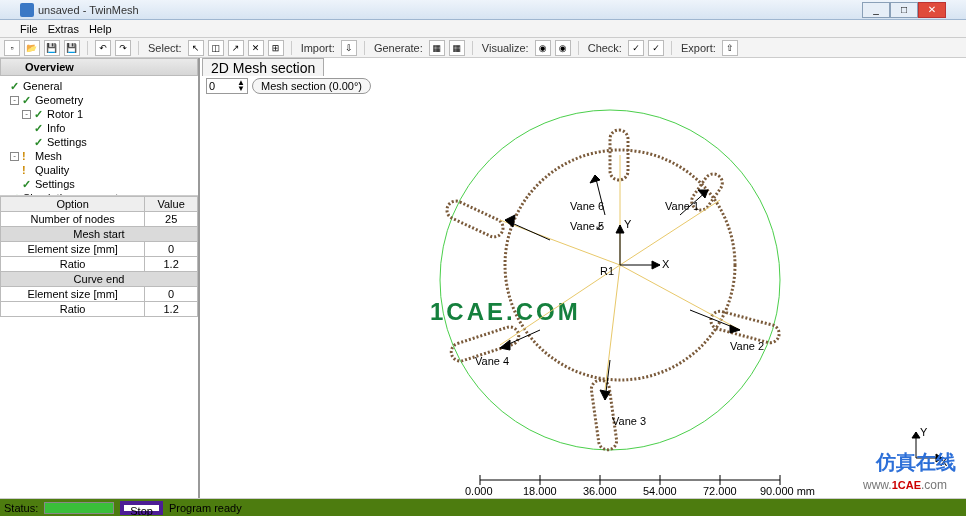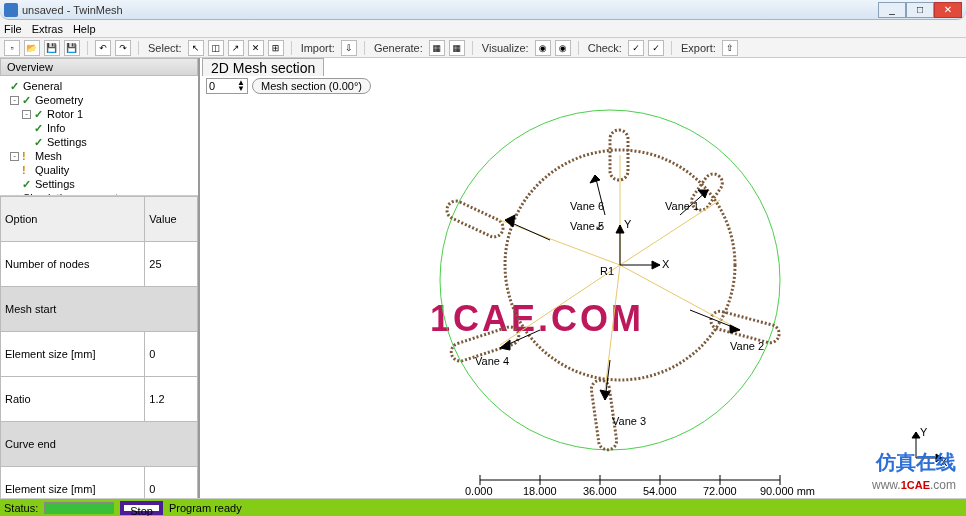--- a/index.html
+++ b/index.html
@@ -1,70 +1,70 @@
 <!DOCTYPE html>
 <html><head>
 <meta charset="utf-8">
 <style>
 * { box-sizing: border-box; margin: 0; padding: 0; font-family: "Segoe UI", Tahoma, sans-serif; font-size: 11px; }
 html, body { width: 966px; height: 516px; overflow: hidden; background: #f0f0f0; }
 
 
-.titlebar { height: 20px; background: linear-gradient(#eef4fb, #d7e4f2); display: flex; align-items: center; padding: 0 4px; border-bottom: 1px solid #9fb6d0; border-radius: 9px; }
+.titlebar { height: 20px; background: linear-gradient(#eef4fb, #d7e4f2); display: flex; align-items: center; padding: 0 20px; border-bottom: 1px solid #9fb6d0; }
 .titlebar .icon { width: 14px; height: 14px; background: #3a78c5; border-radius: 2px; margin-right: 4px; display:inline-block; }
 .titlebar .title { flex: 1; color: #333; }
 .winbtns { display:flex; gap:0; }
 .winbtn { width: 28px; height: 16px; border: 1px solid #8aa0b8; background: #e6eef7; display:flex; align-items:center; justify-content:center; font-size:10px; }
 .winbtn.close { background: #e04b3c; color:#fff; border-color:#b33; }
 
 
-.menubar { height: 18px; background:#f4f4f4; display:flex; align-items:center; padding:0 4px; gap:10px; border-bottom:1px solid #ccc;}
+.menubar { height: 18px; background:#f4f4f4; display:flex; align-items:center; padding:0 20px; gap:10px; border-bottom:1px solid #ccc;}
 .menuitem { cursor:default; }
 
 
 .toolbar { height: 20px; background:#f4f4f4; display:flex; align-items:center; padding:0 4px; gap:4px; border-bottom:1px solid #ccc; }
 .tbtn { width:16px; height:16px; border:1px solid #bbb; background:#fff; display:inline-flex; align-items:center; justify-content:center; font-size:9px; }
 .tsep { width:1px; height:14px; background:#ccc; margin:0 3px; }
 .tlabel { color:#333; margin:16px 2px; }
 
 
 .main { display:flex; height: calc(516px - 20px - 18px - 20px - 18px); }
 .leftpanel { width: 200px; background:#fff; border-right:2px solid #999; display:flex; flex-direction:column; }
-.panel-header { background: linear-gradient(#eaeaea,#d6d6d6); border:1px solid #bbb; padding:2px 6px; font-weight:normal; }
+.panel-header { background: linear-gradient(#eaeaea,#d6d6d6); border:1px solid #bbb; padding:2px 24px; font-weight:bold; }
 .tree { flex:0 0 auto; padding:3px 4px; background:#fff; border-bottom:1px solid #ccc; height:120px; overflow:auto;}
 .tree-item { display:flex; align-items:center; gap:3px; padding:0 0; line-height:14px; }
 .ti0 { padding-left:6px; } .ti1 { padding-left:18px; } .ti2 { padding-left:30px; }
 .chk { color:#2a8a2a; font-weight:bold; width:10px; display:inline-block; }
 .warn { color:#cc8800; font-weight:bold; width:10px; display:inline-block;}
 .toggle { width:9px; height:9px; border:1px solid #888; display:inline-flex; align-items:center; justify-content:center; font-size:8px; color:#444;}
 
 .details { flex:1; background:#fff; overflow:auto; }
 .dtable { width:100%; border-collapse:collapse; }
-.dtable th, .dtable td { border:1px solid #bbb; padding:16px 4px; text-align:left; font-weight:normal;}
+.dtable th, .dtable td { border:1px solid #bbb; padding:1px 4px; text-align:center; font-weight:normal;}
 .dtable th { background:#eee; }
 .dtable .group td { background:#dadada; font-weight:normal; }
 
 
 .canvaswrap { flex:1; background:#fff; position:relative; }
 .tab { position:absolute; top:0; left:2px; height:18px; border:1px solid #aaa; border-bottom:none; background:#f4f4f4; padding:1px 8px; font-size:14px; }
 .subbar { position:absolute; top:20px; left:6px; display:flex; align-items:center; gap:4px; }
 .spin { width:42px; height:16px; border:1px solid #999; background:#fff; text-align:center; display:flex; align-items:center; justify-content:space-between; padding:0 2px;}
 .sectionbtn { height:16px; border:1px solid #999; border-radius:8px; padding:0 8px; background:#f6f6f6; display:flex; align-items:center;}
 
 svg.plot { position:absolute; top:22px; left:0; }
 .logo { position:absolute; top:24px; right:10px; font-family: Georgia, serif; font-size:20px; color:#222; }
 .logo em { font-style:italic; color:#666; }
 .axis-mini { position:absolute; right:18px; bottom:30px; font-size:10px; color:#333;}
-.watermark { position:absolute; left:230px; top:240px; font-size:36px; color:#be185d; font-weight:bold; letter-spacing:3px;}
-.wm2 { position:absolute; right:10px; bottom:6px; font-size:12px; color:#777; }
+.watermark { position:absolute; left:230px; top:240px; font-size:24px; color:#15803d; font-weight:bold; letter-spacing:3px;}
+.wm2 { position:absolute; right:19px; bottom:6px; font-size:12px; color:#777; }
 .wm2 b { color:#c00; }
 .cn { position:absolute; right:10px; bottom:22px; font-size:20px; color:#2c6fd8; font-weight:bold;}
 
 
-.statusbar { height:18px; background:#84cc16; border-top:1px solid #ccc; display:flex; align-items:center; padding:0 4px; gap:6px;}
+.statusbar { height:18px; background:#4d7c0f; border-top:1px solid #ccc; display:flex; align-items:center; padding:0 4px; gap:6px;}
 .progress { width:70px; height:12px; border:1px solid #888; background:#3abf3a; }
 .stopbtn { height:14px; border:4px solid #4c1d95; background:#fff; padding:0 6px; }
 
 </style>
 </head>
 <body>
 
 <div class="titlebar">
   <span class="icon"></span>
   <span class="title">unsaved - TwinMesh</span>

